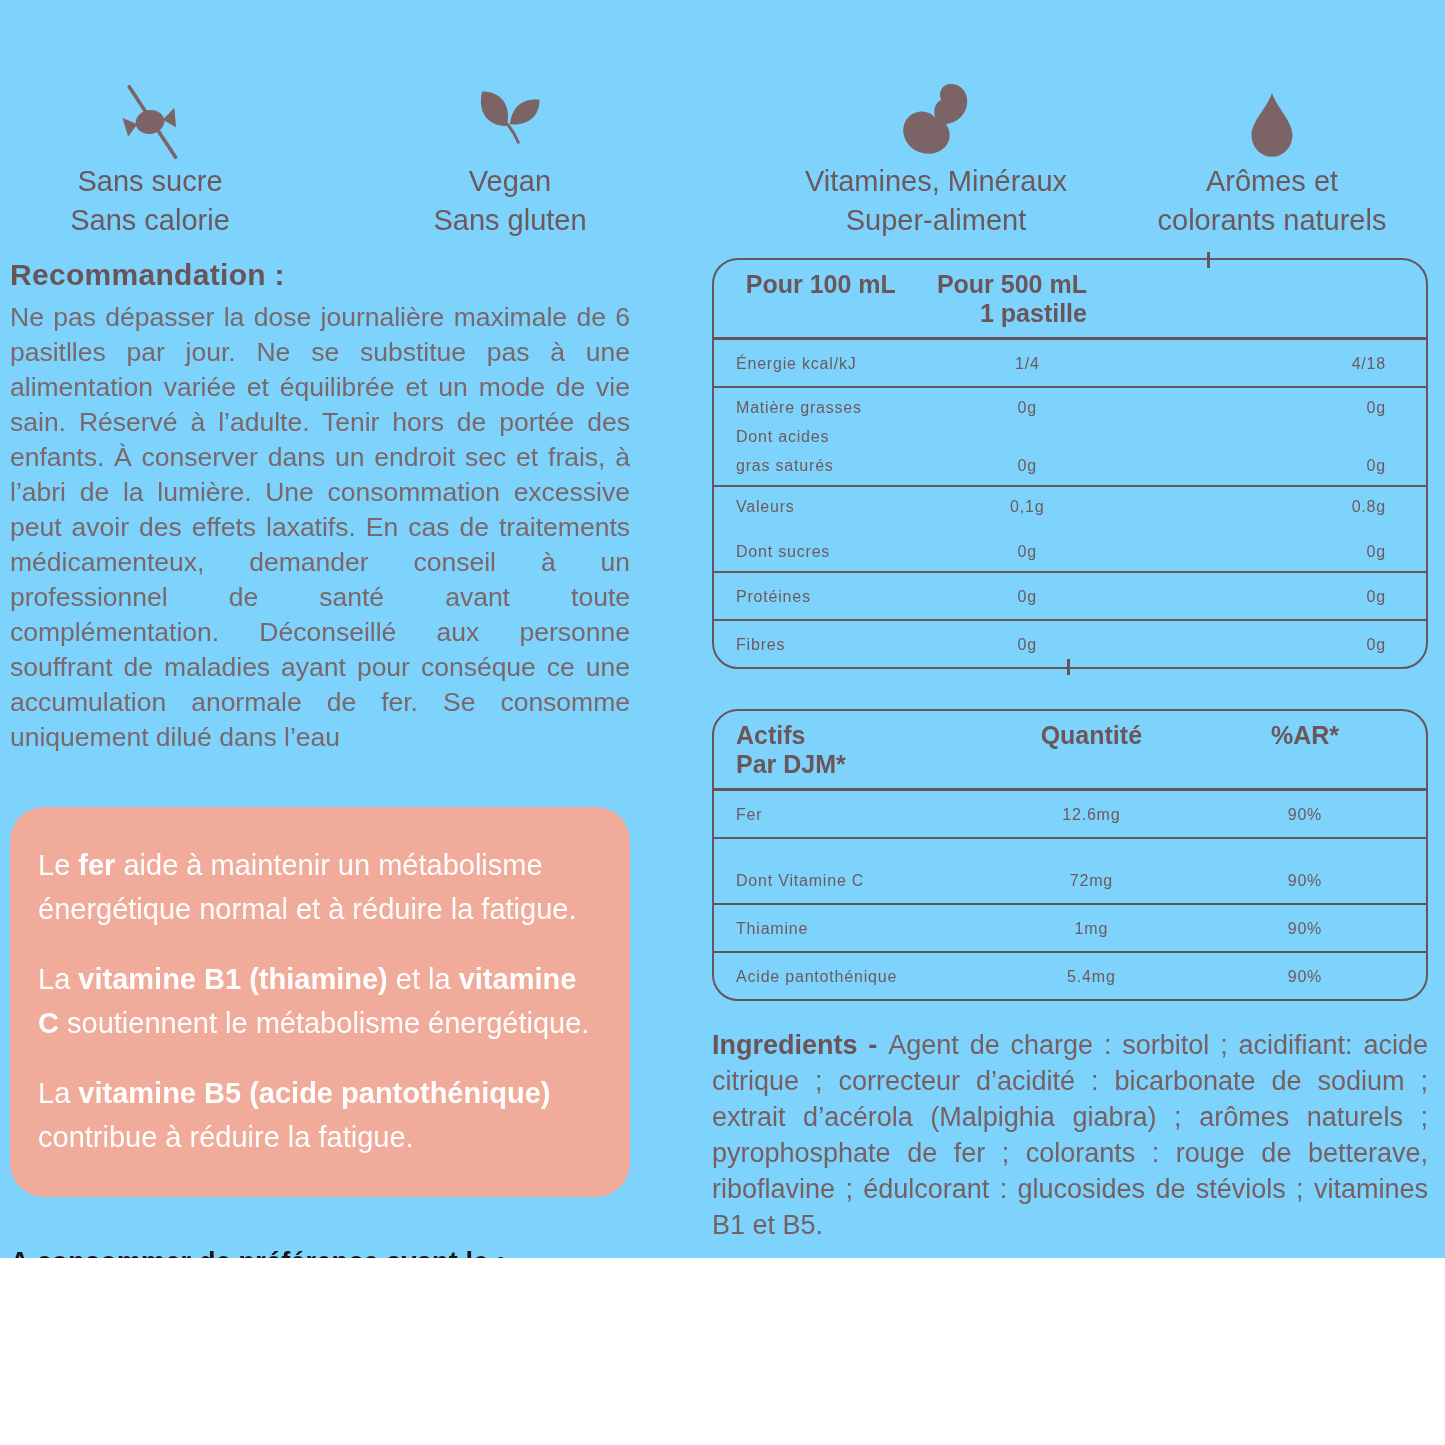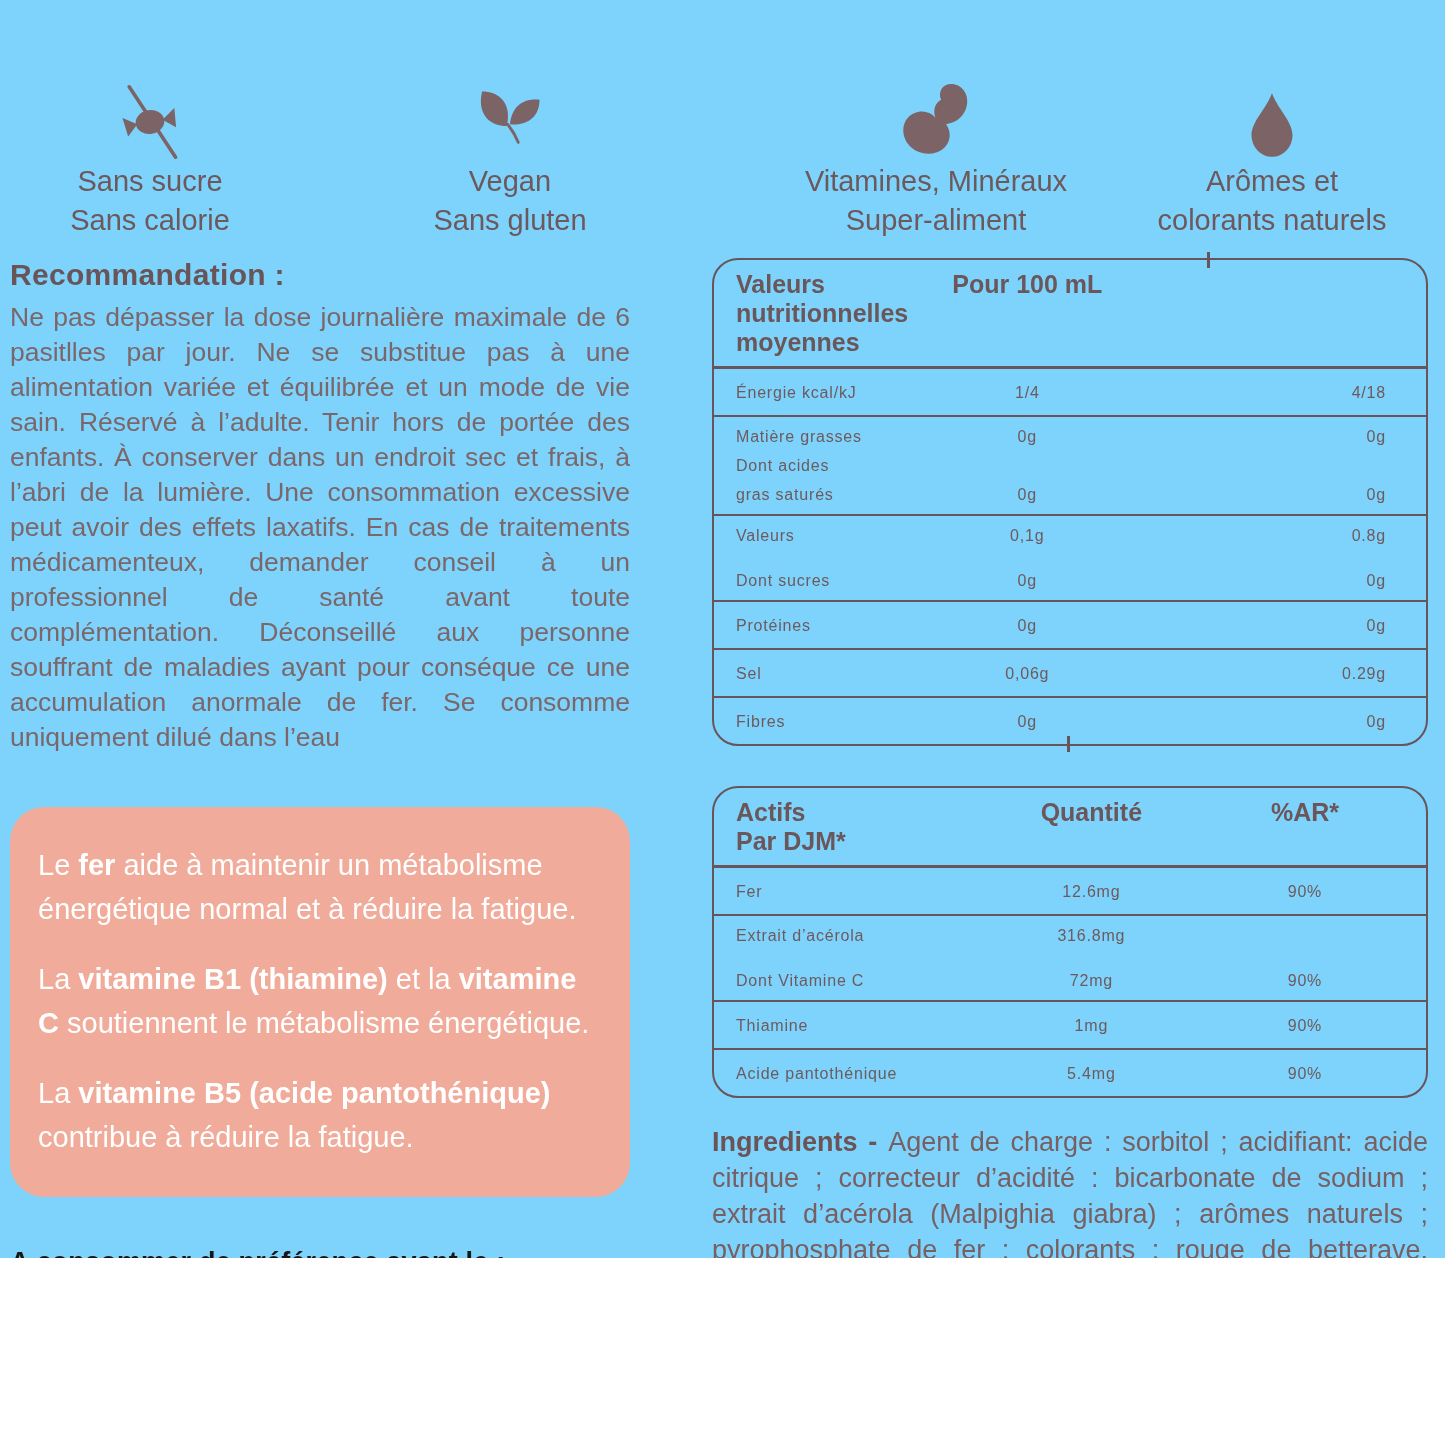--- a/index.html
+++ b/index.html
@@ -126,22 +126,25 @@
 
     <div class="best-before">A consommer de préférence avant le :</div>
   </div>
 
   <div class="right-col">
 
     <div class="data-table nt">
       <div class="tick tick-top"></div>
       <div class="tick tick-bottom"></div>
       <div class="t-header">
-        <div class="c1">Valeurs nutritionnelles moyennes</div>
         <div class="c2">Pour 100 mL</div>
+        <div class="c3">
+          <span>Pour 500 mL</span><br>
+          <span>1 pastille</span>
+        </div>
       </div>
       <div>
           <div class="t-section">
             <div class="nt-row">
               <div class="c1">Énergie kcal/kJ</div>
               <div class="c2">1/4</div>
               <div class="c3">4/18</div>
             </div>
           </div>
           <div class="t-section">
@@ -171,27 +174,20 @@
               <div class="c1">Dont sucres</div>
               <div class="c2">0g</div>
               <div class="c3">0g</div>
             </div>
           </div>
           <div class="t-section">
             <div class="nt-row">
               <div class="c1">Protéines</div>
               <div class="c2">0g</div>
               <div class="c3">0g</div>
-            </div>
-          </div>
-          <div class="t-section">
-            <div class="nt-row">
-              <div class="c1">Sel</div>
-              <div class="c2">0,06g</div>
-              <div class="c3">0.29g</div>
             </div>
           </div>
           <div class="t-section">
             <div class="nt-row">
               <div class="c1">Fibres</div>
               <div class="c2">0g</div>
               <div class="c3">0g</div>
             </div>
           </div>
         </div>
@@ -208,25 +204,20 @@
       </div>
       <div>
           <div class="t-section">
             <div class="at-row">
               <div class="c1">Fer</div>
               <div class="c2">12.6mg</div>
               <div class="c3">90%</div>
             </div>
           </div>
           <div class="t-section">
-            <div class="at-row">
-              <div class="c1">Extrait d’acérola</div>
-              <div class="c2">316.8mg</div>
-              <div class="c3"></div>
-            </div>
             <div class="at-row row-gap">
               <div class="c1">Dont Vitamine C</div>
               <div class="c2">72mg</div>
               <div class="c3">90%</div>
             </div>
           </div>
           <div class="t-section">
             <div class="at-row">
               <div class="c1">Thiamine</div>
               <div class="c2">1mg</div>

